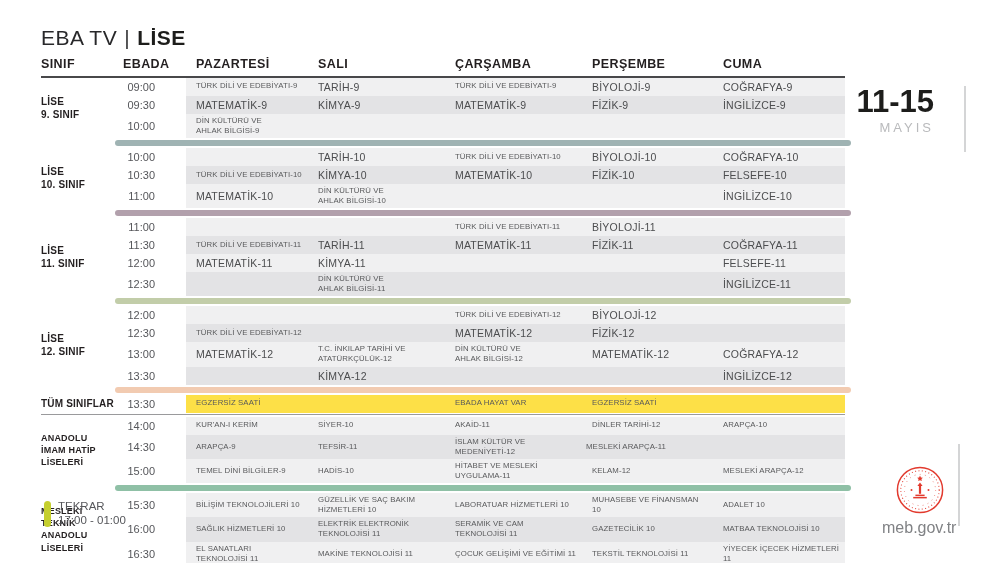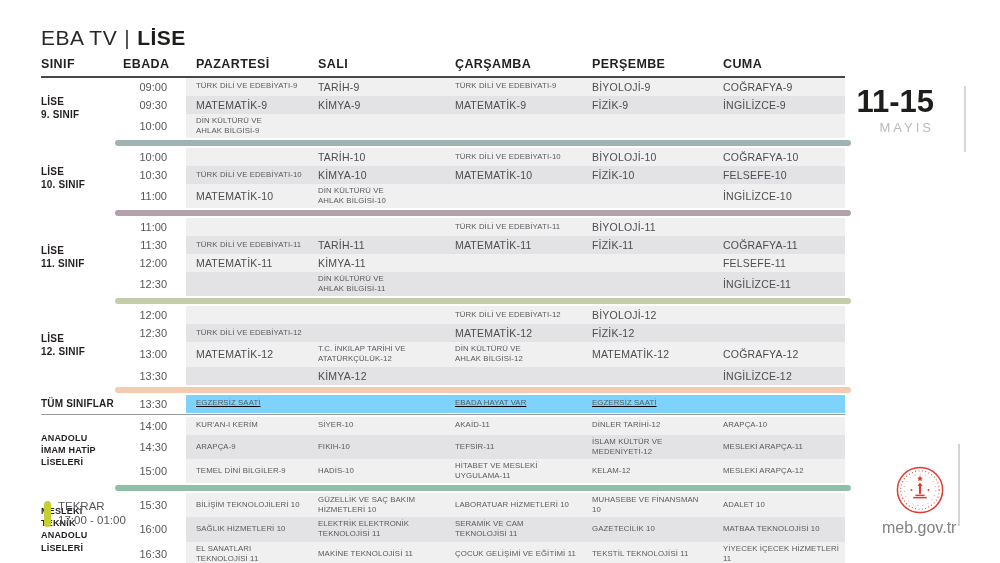--- a/index.html
+++ b/index.html
@@ -23,26 +23,26 @@
   .thinline{height:1px;background:#9a9a9c;margin:1px 0 2px 0;}
 
   
   .group{display:flex;}
   .glabel{width:82px;box-sizing:border-box;display:flex;flex-direction:column;justify-content:center;padding-right:4px;}
   .glabel div{font-weight:bold;color:#231f20;font-size:10px;line-height:1.3;letter-spacing:.2px;}
   .glabel.small div{font-size:9px;line-height:1.35;}
   .rows{flex:1;display:flex;flex-direction:column;}
   .row{display:flex;}
   .time{width:63px;box-sizing:border-box;display:flex;align-items:center;justify-content:flex-end;
-        padding-right:19px;font-size:11px;color:#55565a;}
+        padding-right:31px;font-size:11px;color:#55565a;}
   .cells{flex:1;display:flex;}
   .cell{box-sizing:border-box;display:flex;align-items:center;min-height:18px;padding:2px 6px 2px 10px;}
   .shadeA{background:#f0f0f1;}
   .shadeB{background:#e3e3e5;}
-  .white{background:#7dd3fc;text-decoration:underline;}
+  .white{background:#fde047;}
   .sm{font-size:7.8px;color:#58595b;line-height:1.3;white-space:pre-line;letter-spacing:.1px;}
   .lg{font-size:10.5px;color:#4c4d4f;letter-spacing:.2px;}
   .bar{height:6px;border-radius:3px;margin:2px 0 2px 74px;width:736px;}
 
   
   .date{position:absolute;top:86px;right:34px;height:66px;box-sizing:border-box;
         border-right:2px solid #d4d5d6;padding-right:30px;text-align:right;}
   .date .range{font-size:31px;font-weight:bold;color:#1d1d1b;line-height:1;}
   .date .month{font-size:13px;color:#b9babc;letter-spacing:3px;margin-top:3px;}
   .meb-line{position:absolute;top:444px;right:40px;width:2px;height:82px;background:#d4d5d6;}
@@ -400,23 +400,20 @@
                 <div class="cell c4">
                   <span class="sm">ARAPÇA-10</span>
                 </div>
               </div>
             </div>
             <div class="row">
               <div class="time">14:30</div>
               <div class="cells shadeB">
                 <div class="cell c0">
                   <span class="sm">ARAPÇA-9</span>
-                </div>
-                <div class="cell c1">
-                  <span class="sm">FIKIH-10</span>
                 </div>
                 <div class="cell c2">
                   <span class="sm">TEFSİR-11</span>
                 </div>
                 <div class="cell c3">
                   <span class="sm">İSLAM KÜLTÜR VE MEDENİYETİ-12</span>
                 </div>
                 <div class="cell c4">
                   <span class="sm">MESLEKİ ARAPÇA-11</span>
                 </div>

